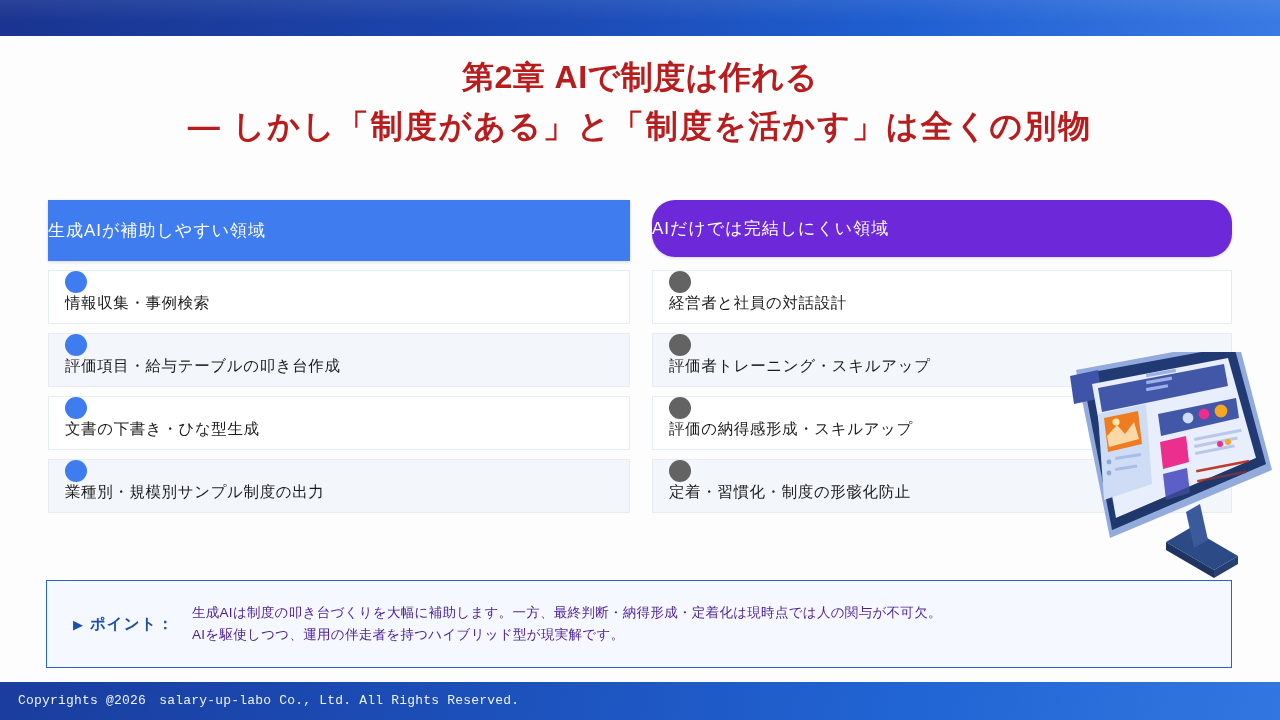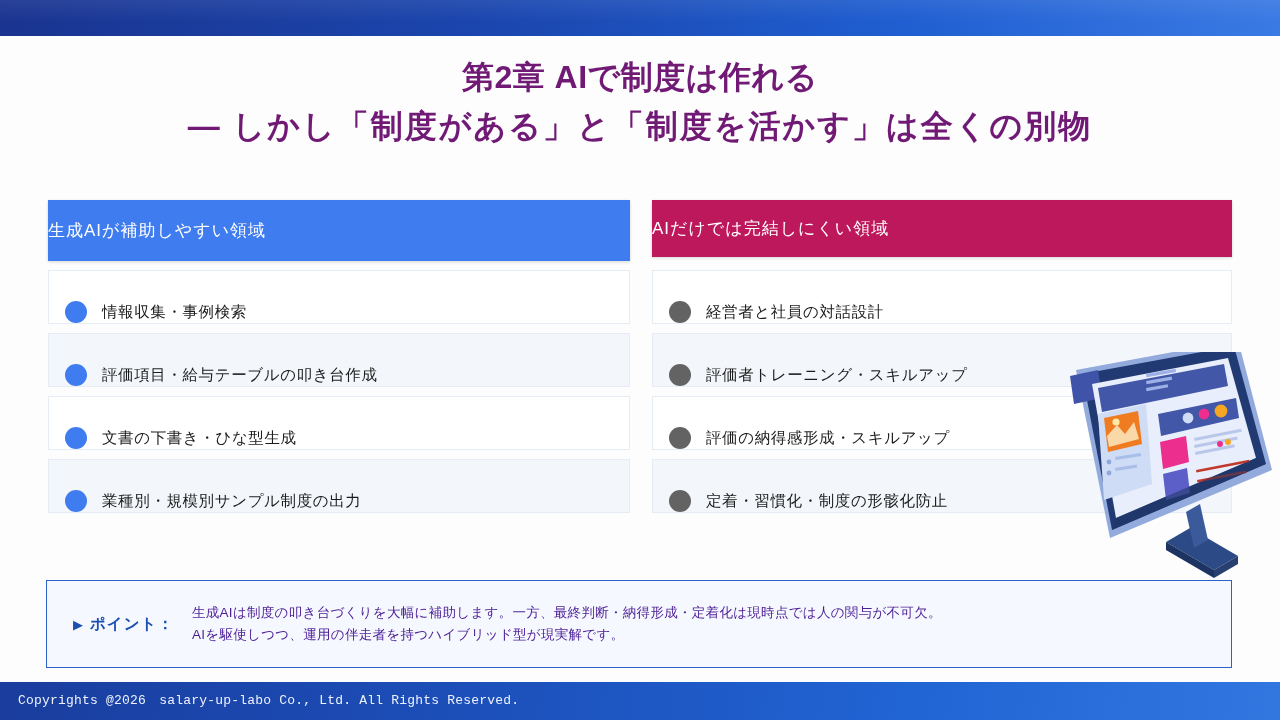--- a/index.html
+++ b/index.html
@@ -23,21 +23,21 @@
   }
   .topbar-sheen {
     position:absolute; left:0; top:0; width:100%; height:100%;
     background:linear-gradient(180deg,rgba(255,255,255,.07) 0%,rgba(255,255,255,0) 60%);
   }
 
   
   .title-wrap {
     position:absolute; left:0; top:55px; width:1280px;
     text-align:center;
-    color:#701a75;
+    color:#b91c1c;
   }
   .title-line1 {
     font-size:32px; font-weight:bold; line-height:44px;
     letter-spacing:.5px;
   }
   .title-line2 {
     font-size:32px; font-weight:bold; line-height:46px;
     letter-spacing:2px;
     margin-top:4px;
   }
@@ -55,35 +55,37 @@
     font-weight:normal;
     font-size:17px;
     letter-spacing:1px;
     box-shadow:0 1px 3px rgba(0,0,0,.16);
   }
   .col-head.blue {
     background:#3f7cf0;
     height:61px; line-height:61px;
   }
   .col-head.gray {
-    background:#be185d;
+    background:#6d28d9;
     height:57px; line-height:57px;
     margin-top:0px;
+    border-radius:23px;
   }
 
   .items { margin-top:9px; }
   .item {
-    display:flex; align-items:flex-end;
+    display:flex; align-items:flex-start;
     height:54px;
     padding-left:16px;
     border:1px solid #e6ecf3;
     margin-bottom:9px;
     font-size:15.5px;
     color:#1c1c1c;
     letter-spacing:.6px;
+    flex-direction:column;
   }
   .item.even { background:#ffffff; }
   .item.odd  { background:#f3f7fb; }
   .item:last-child { margin-bottom:8px; }
 
   .dot {
     width:22px; height:22px;
     border-radius:50%;
     flex:0 0 22px;
     margin-right:15px;

